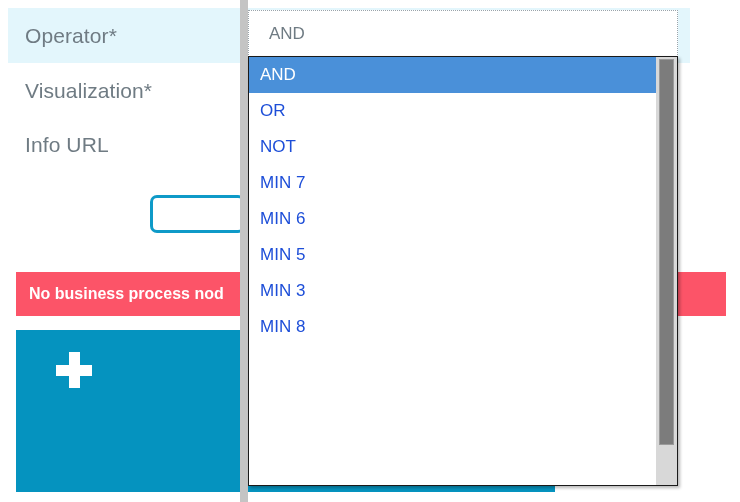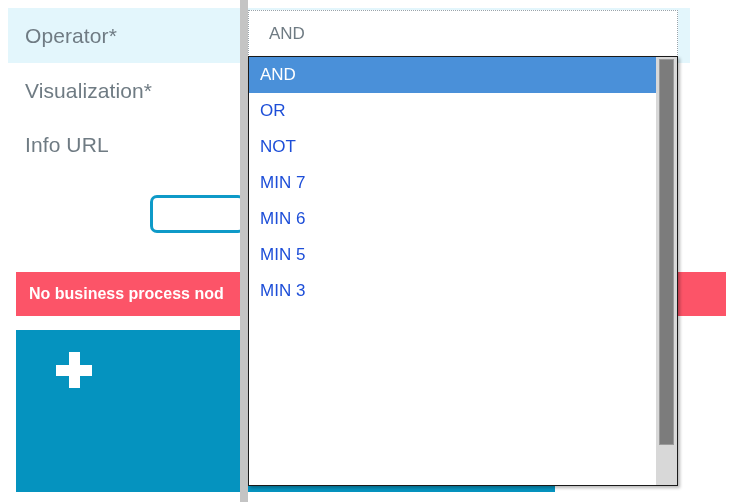--- a/index.html
+++ b/index.html
@@ -226,17 +226,18 @@
 
 <div id="dropdown">
   <div id="dropdown-list">
     <div class="option selected">AND</div>
     <div class="option">OR</div>
     <div class="option">NOT</div>
     <div class="option">MIN 7</div>
     <div class="option">MIN 6</div>
     <div class="option">MIN 5</div>
     <div class="option">MIN 3</div>
+    <div class="option">MIN 8</div>
   </div>
   <div id="dropdown-scrollbar">
     <div id="dropdown-scrollbar-thumb"></div>
   </div>
 </div>
 
 </body></html>

